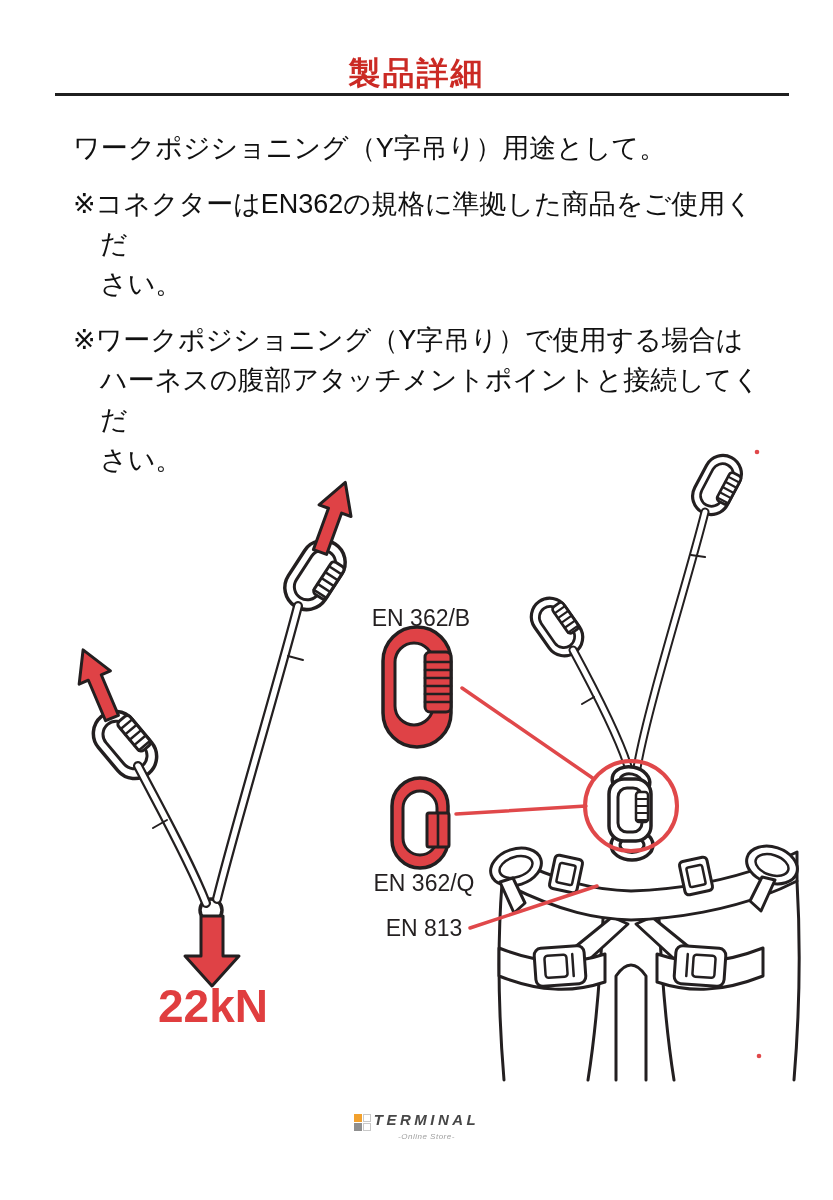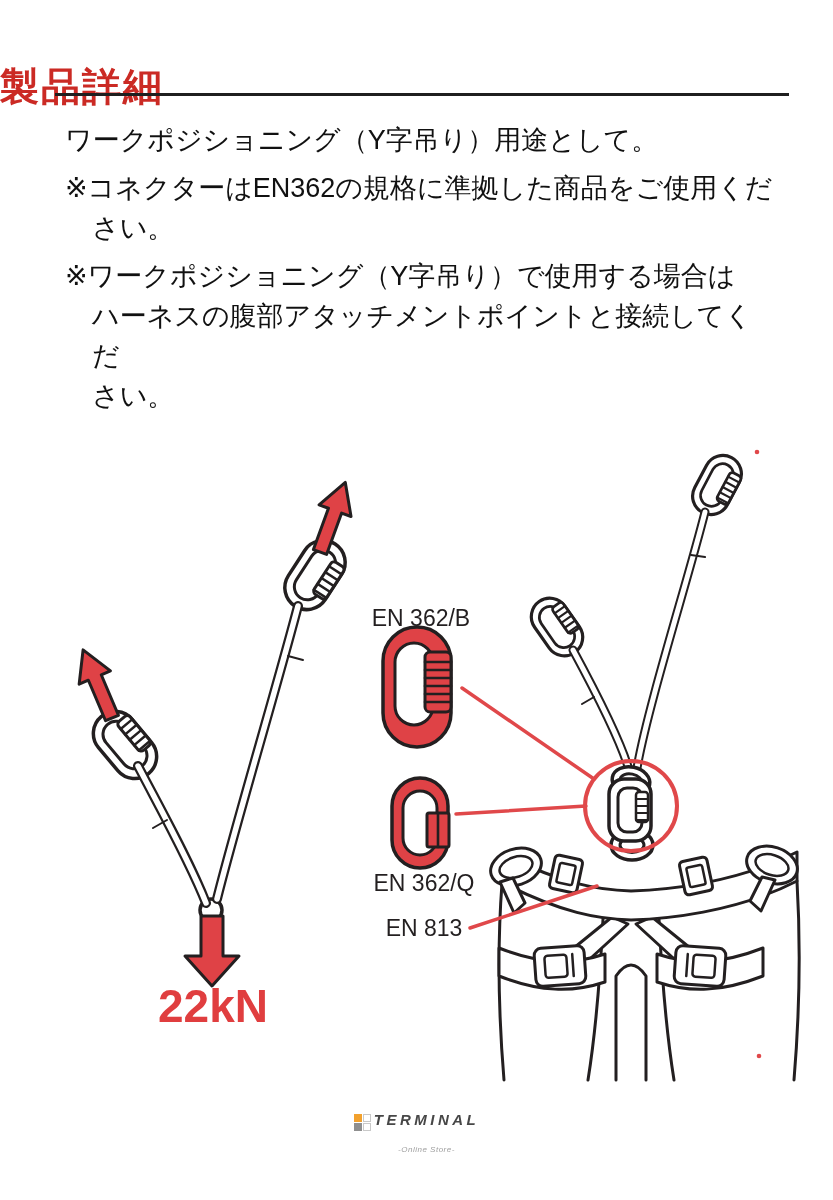--- a/index.html
+++ b/index.html
@@ -1,38 +1,38 @@
 <!DOCTYPE html>
 <html><head>
 <meta charset="utf-8">
 <style>
   html,body{margin:0;padding:0;background:#fff;}
   .page{position:relative;width:833px;height:1200px;background:#fff;overflow:hidden;
         font-family:"Liberation Sans","DejaVu Sans",sans-serif;color:#1a1a1a;}
-  .title{position:absolute;top:60px;left:0;width:100%;
-         font-size:39px;font-weight:bold;color:#cb2a24;letter-spacing:2px;}
+  .title{position:absolute;top:52px;left:0;width:100%;text-align:center;
+         font-size:32px;font-weight:bold;color:#cb2a24;letter-spacing:2px;}
   .rule{position:absolute;top:93px;left:55px;width:734px;height:0;
         border-top:3px solid #1f1f1f;}
   .intro{position:absolute;top:112px;left:57px;width:730px;
          font-size:27px;line-height:40px;color:#111;}
-  .intro p{margin:8px;white-space:pre-line;}
+  .intro p{margin:16px;white-space:pre-line;}
   .intro p.note{padding-left:27px;text-indent:-27px;}
   .diagram-svg{position:absolute;left:0;top:430px;}
   .logo{position:absolute;top:1112px;left:0;width:100%;display:flex;
         justify-content:center;align-items:flex-start;font-style:italic;}
   .logo-squares{display:grid;grid-template-columns:8px 8px;grid-template-rows:8px 8px;
         gap:1px;margin-right:3px;margin-top:2px;}
   .sq{width:8px;height:8px;box-sizing:border-box;}
   .sq-tl{background:#f2a12d;}
   .sq-tr{background:#fff;border:1px solid #c9c9c9;}
   .sq-bl{background:#8f8f8f;}
   .sq-br{background:#fff;border:1px solid #c9c9c9;}
   .logo-textcol{display:flex;flex-direction:column;align-items:center;}
   .logo-name{font-size:15px;font-weight:bold;letter-spacing:3.5px;color:#474747;line-height:15px;}
-  .logo-tagline{font-size:8px;color:#a0a0a0;letter-spacing:.5px;line-height:9px;margin-top:18px;}
+  .logo-tagline{font-size:8px;color:#a0a0a0;letter-spacing:.5px;line-height:9px;margin-top:5px;}
 </style>
 </head>
 <body>
 
 <div class="page">
 
   <div class="title">製品詳細</div>
   <div class="rule"></div>
 
   <div class="intro">

